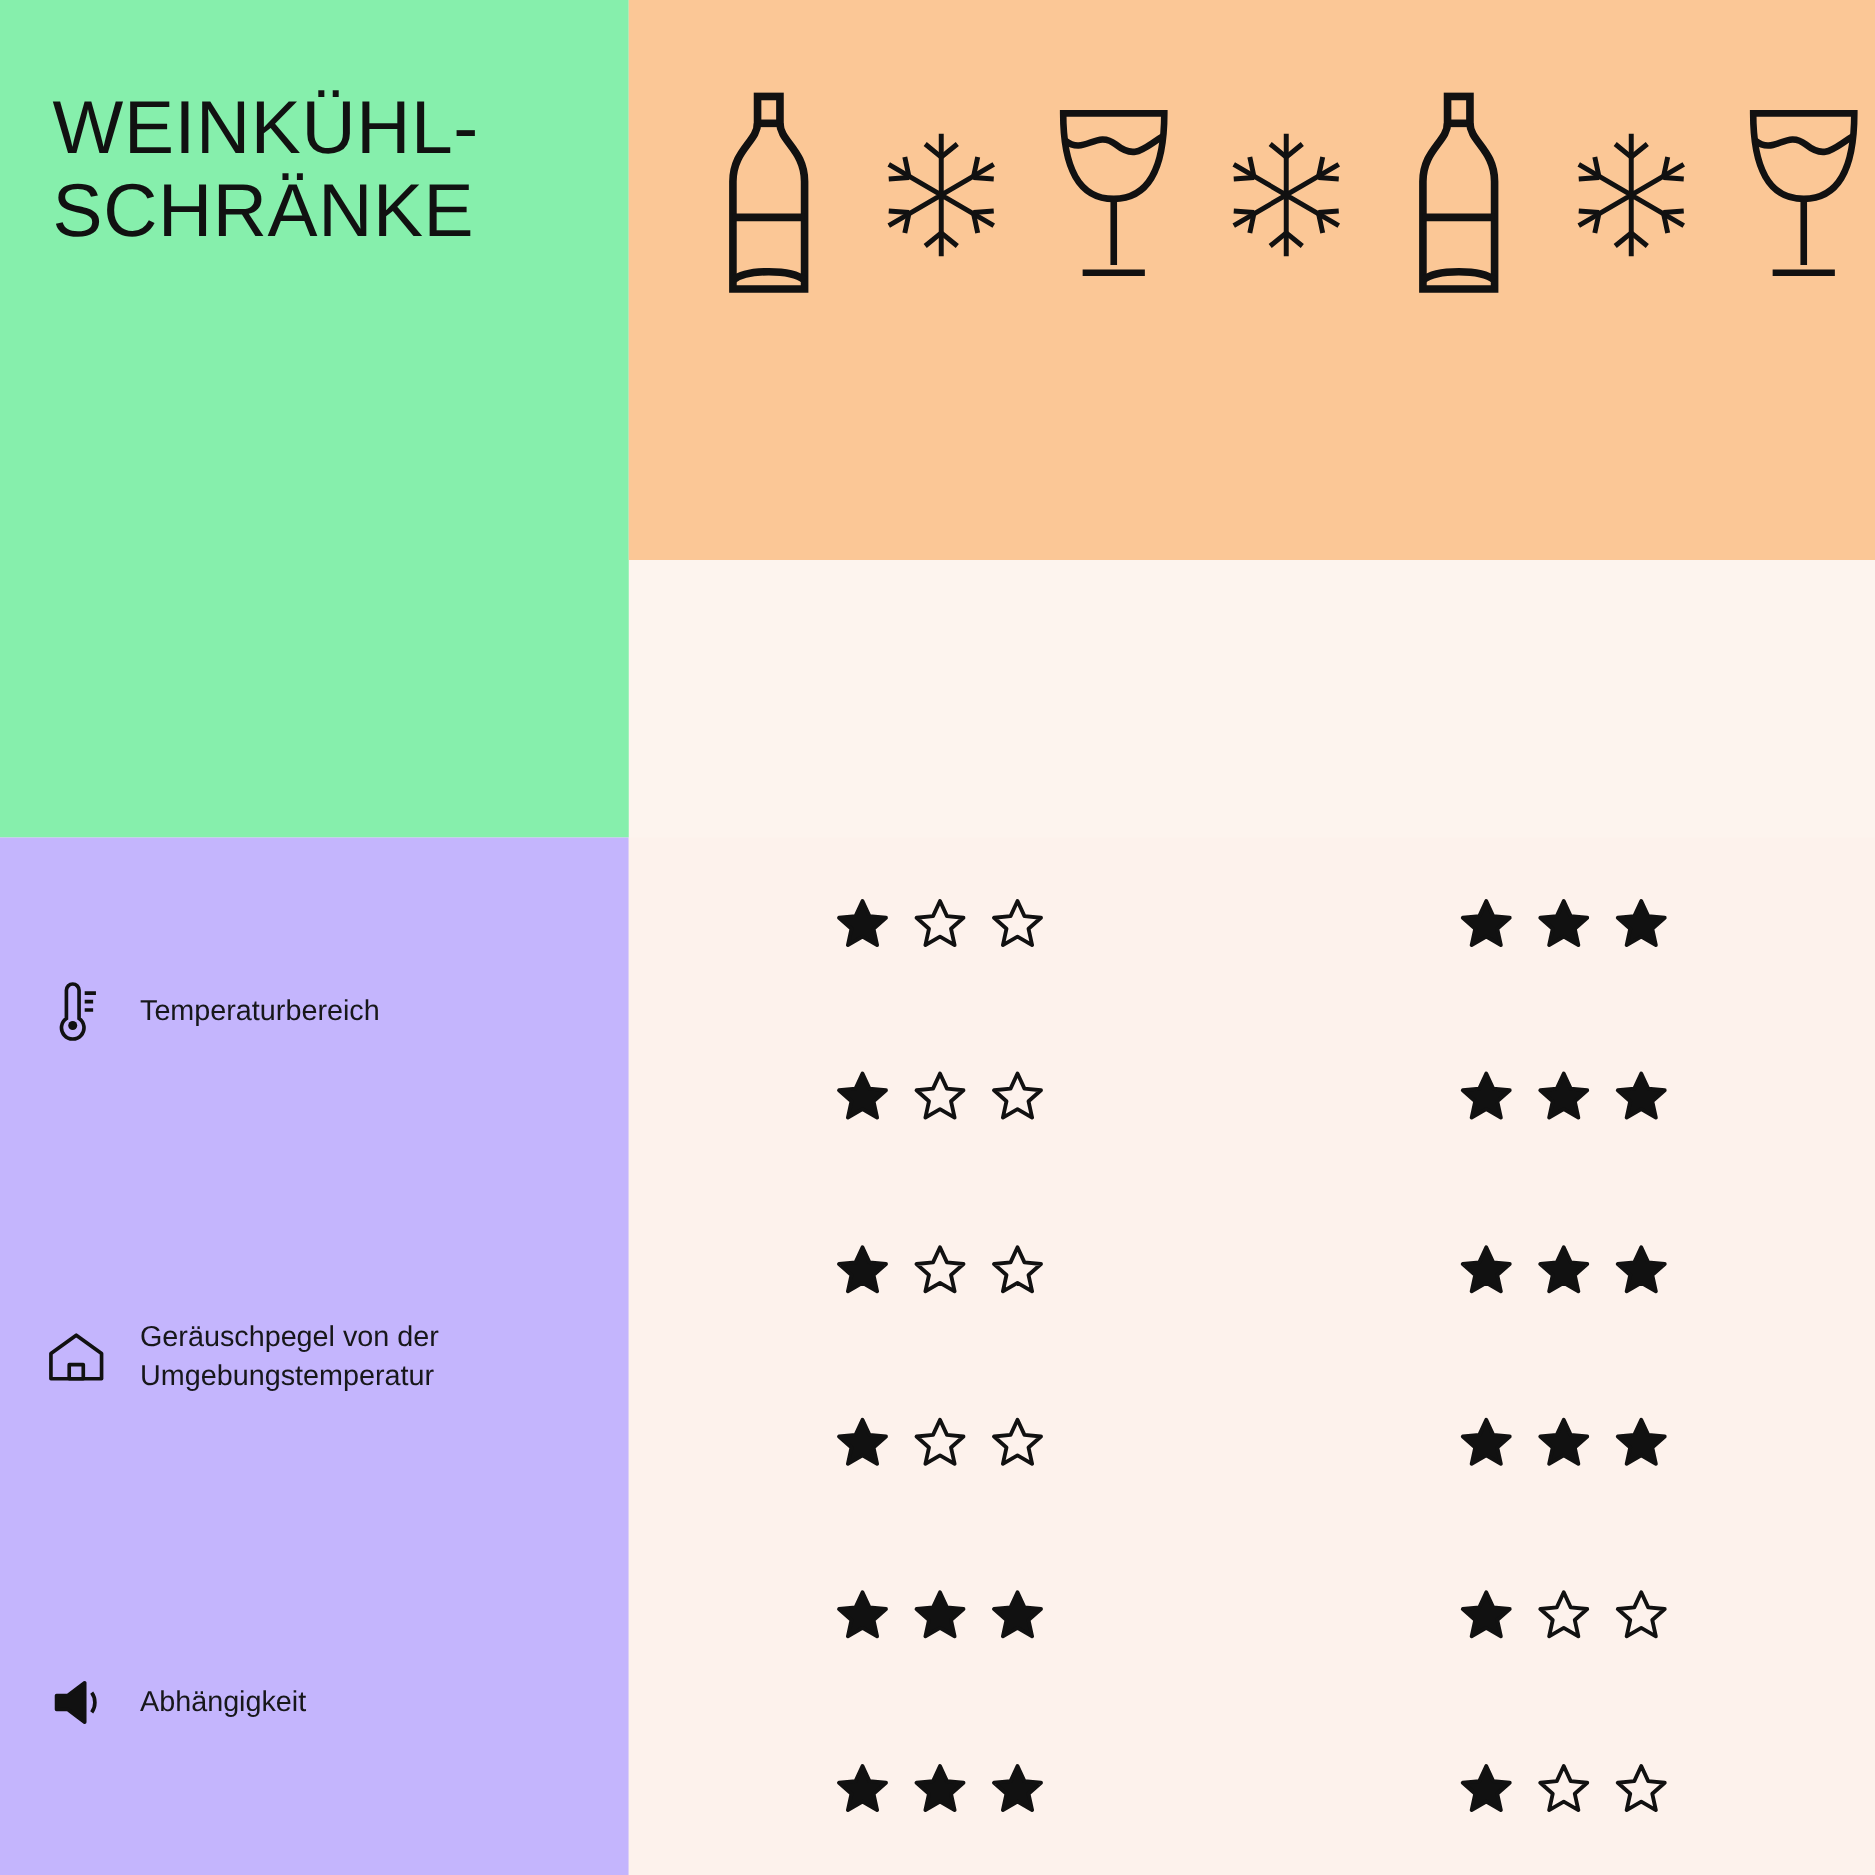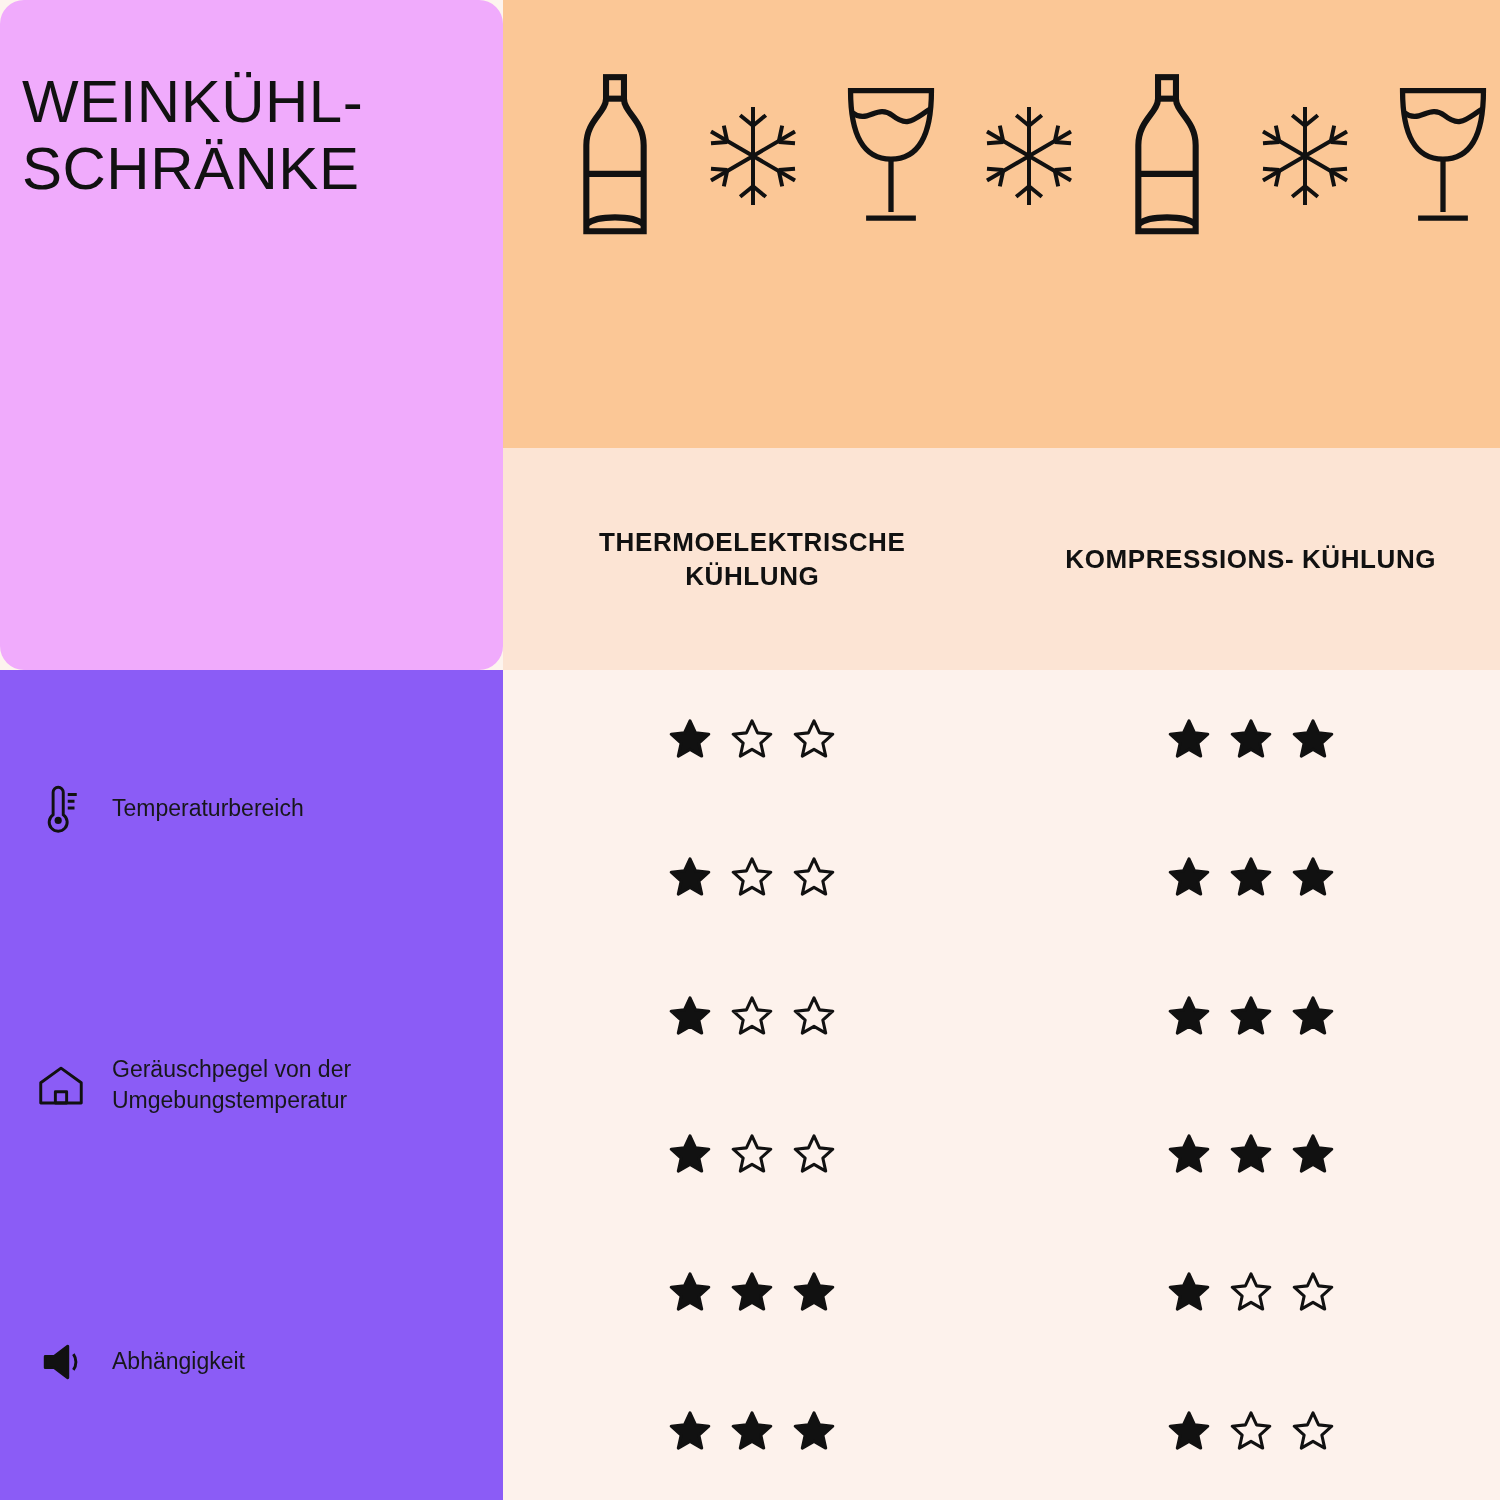--- a/index.html
+++ b/index.html
@@ -13,23 +13,22 @@
     position: relative;
     width: 1500px; height: 1500px;
     display: grid;
     grid-template-columns: 503px 1fr;
     grid-template-rows: 448px 222px 1fr;
   }
 
   
   .title-cell {
     grid-column: 1; grid-row: 1 / span 2;
-    background: #f0abfc;
-    padding: 68px 40px 0 22px;
-    border-radius: 24px;
+    background: #86efac;
+    padding: 68px 40px 0 42px;
   }
   .title-cell h1 {
     font-size: 60px;
     line-height: 1.12;
     font-weight: 400;
     letter-spacing: 0.5px;
     color: #111;
     word-break: break-word;
   }
 
@@ -59,21 +58,21 @@
     font-weight: 700;
     letter-spacing: 0.6px;
     line-height: 1.32;
     color: #111;
     padding: 0 28px;
   }
 
   
   .features {
     grid-column: 1; grid-row: 3;
-    background: #8b5cf6;
+    background: #c4b5fd;
     display: flex;
     flex-direction: column;
   }
   .feature-row {
     flex: 1 1 0;
     display: flex;
     align-items: center;
     gap: 24px;
     padding: 0 26px 0 34px;
   }
@@ -151,24 +150,20 @@
       <path d="M26 36l-14 1M26 36l-3-14M70 60l14-1M70 60l3 14"></path>
       <path d="M70 36l14 1M70 36l3-14M26 60l-14-1M26 60l-3 14"></path>
     </svg>
     <svg class="bicon" viewBox="0 0 72 96" fill="none" stroke="#111" stroke-width="3.4">
       <path d="M10 6h52c0 28-8 44-26 44S10 34 10 6z"></path>
       <path d="M36 50v34M20 88h32"></path>
       <path d="M11 20c10 8 16-6 26 2s14 2 24-4"></path>
     </svg>
   </div>
 
-  <div class="head-cols">
-    <div class="head-col">THERMOELEKTRISCHE KÜHLUNG</div>
-    <div class="head-col">KOMPRESSIONS- KÜHLUNG</div>
-  </div>
 
   <div class="features">
 
     <div class="feature-row">
       <svg class="feature-icon" viewBox="0 0 48 48" fill="none" stroke="#111" stroke-width="2.6">
         <path d="M26 30V10a4.5 4.5 0 10-9 0v20a8 8 0 109 0z"></path>
         <circle cx="21.5" cy="35" r="3.2" fill="#111" stroke="none"></circle>
         <path d="M30 12h8M30 18h6M30 24h6"></path>
       </svg>
       <div class="feature-label">Temperaturbereich</div>

